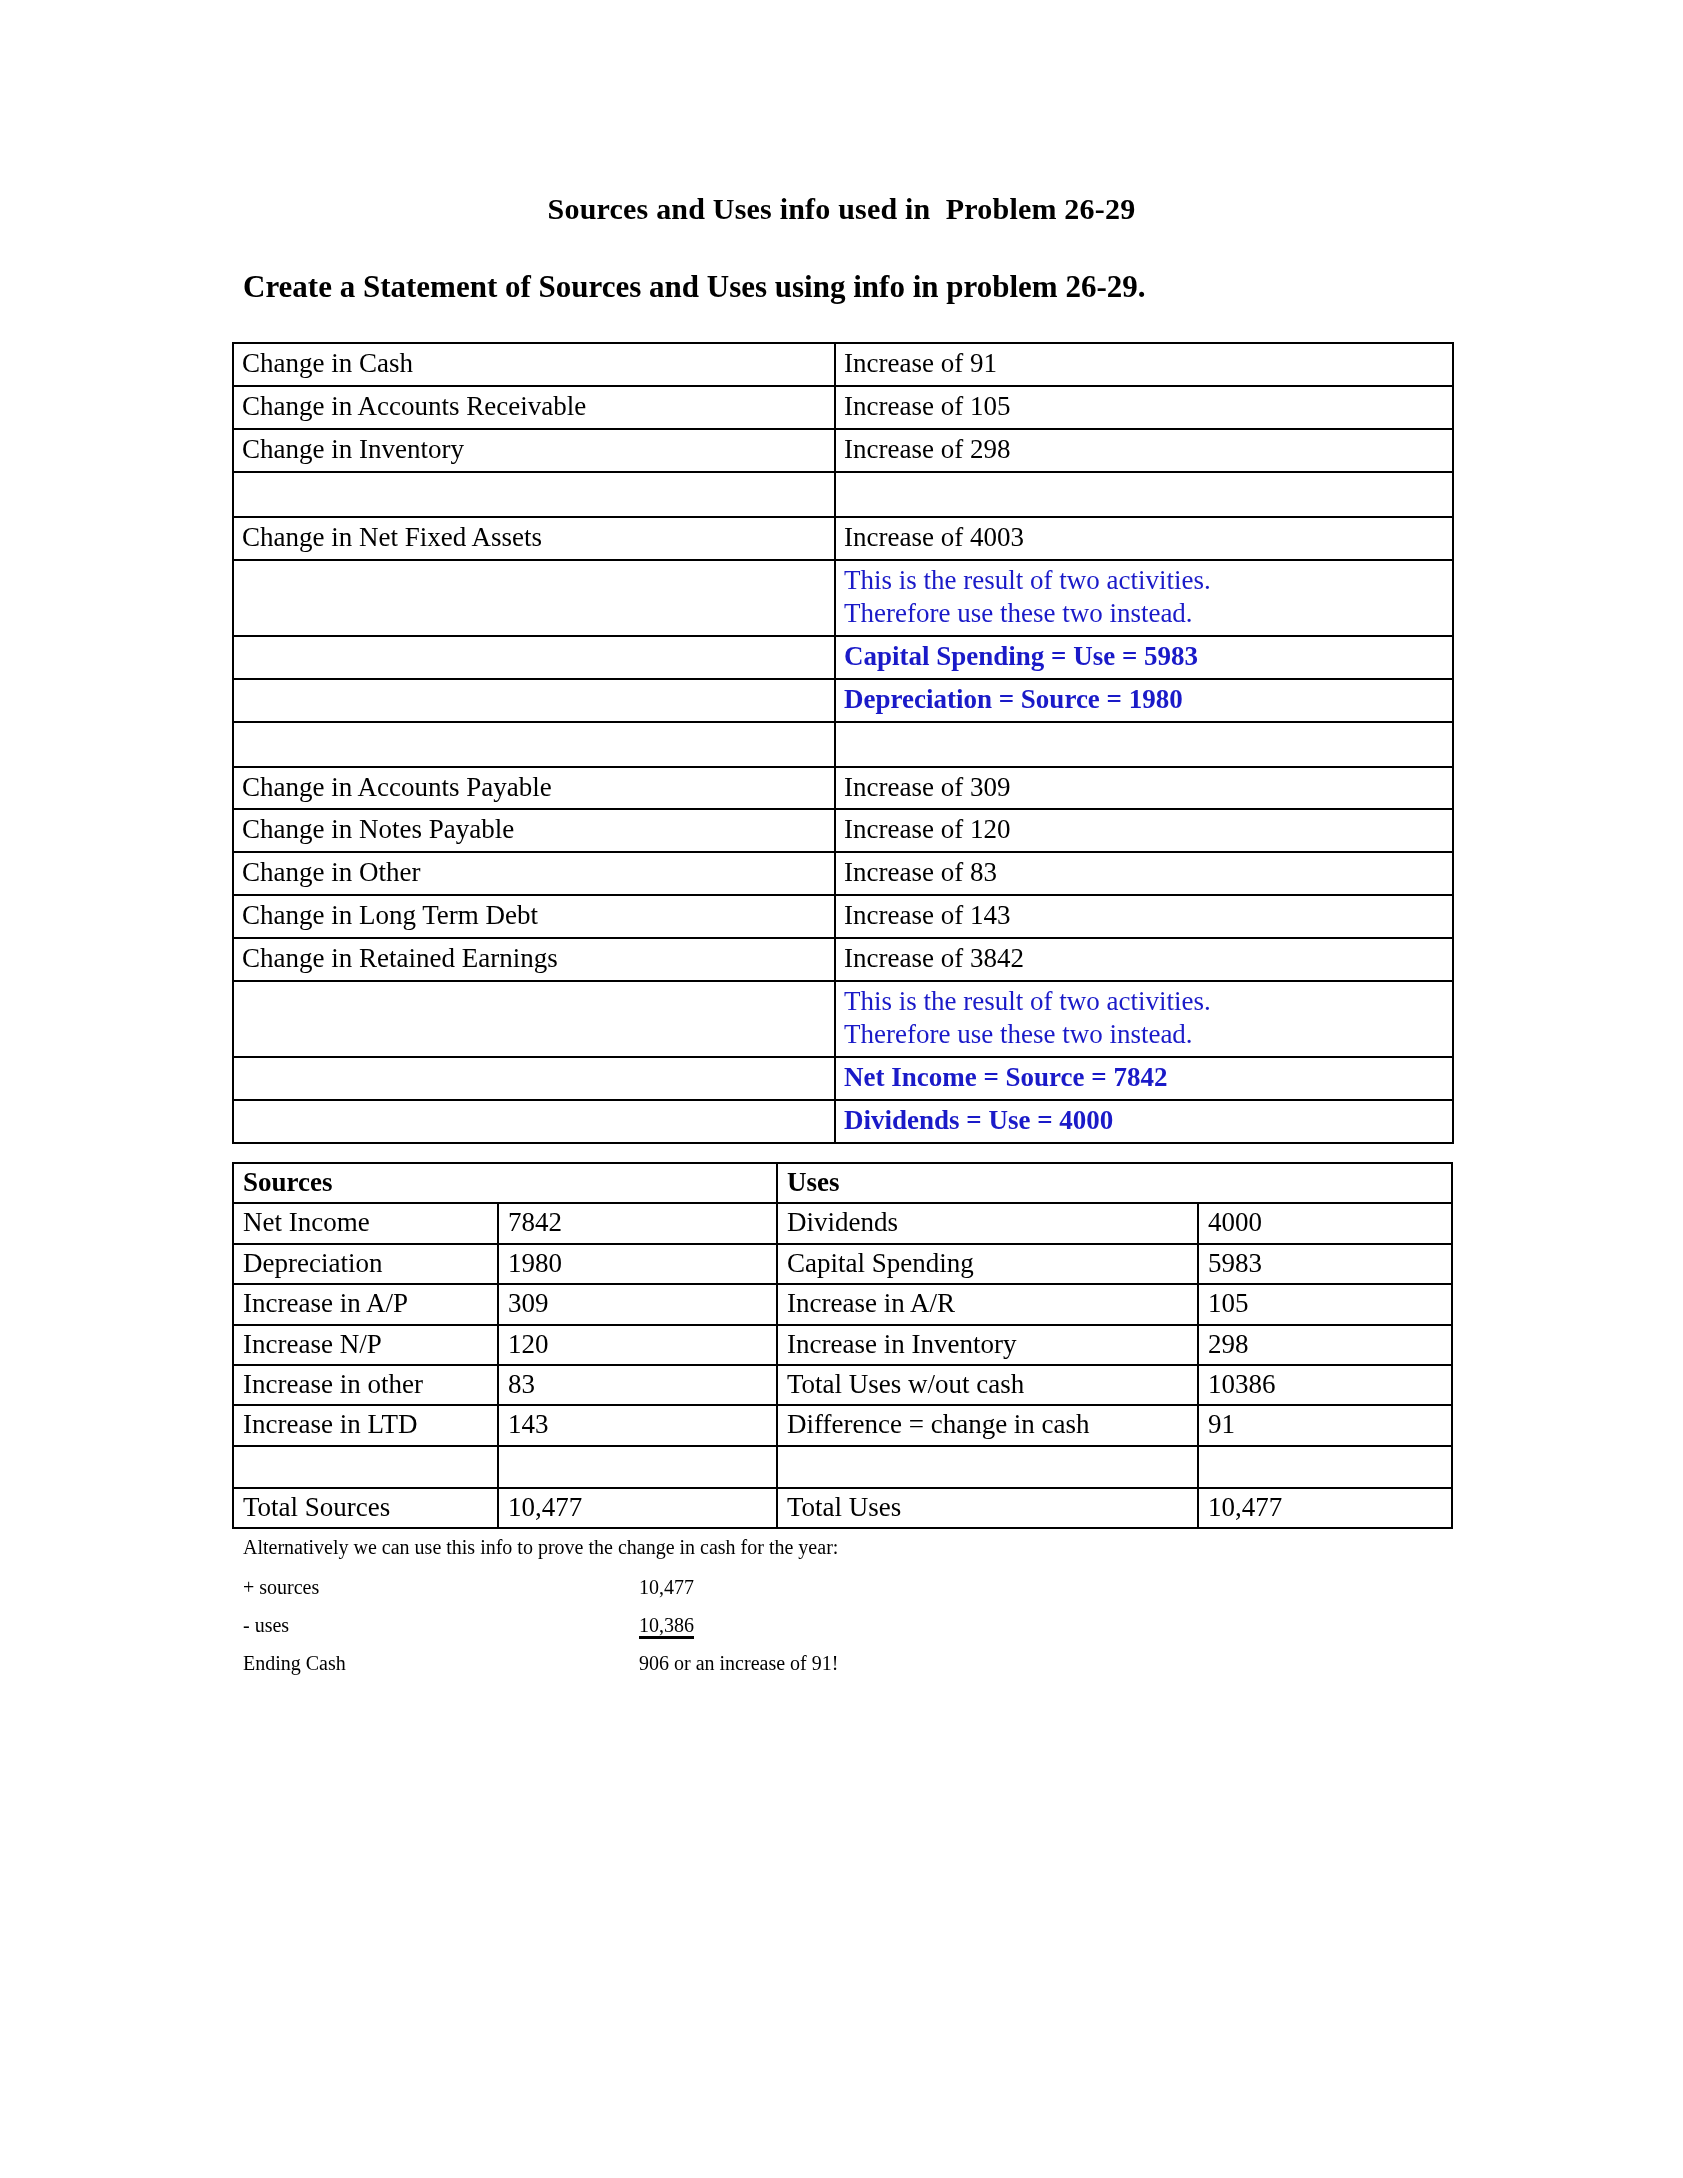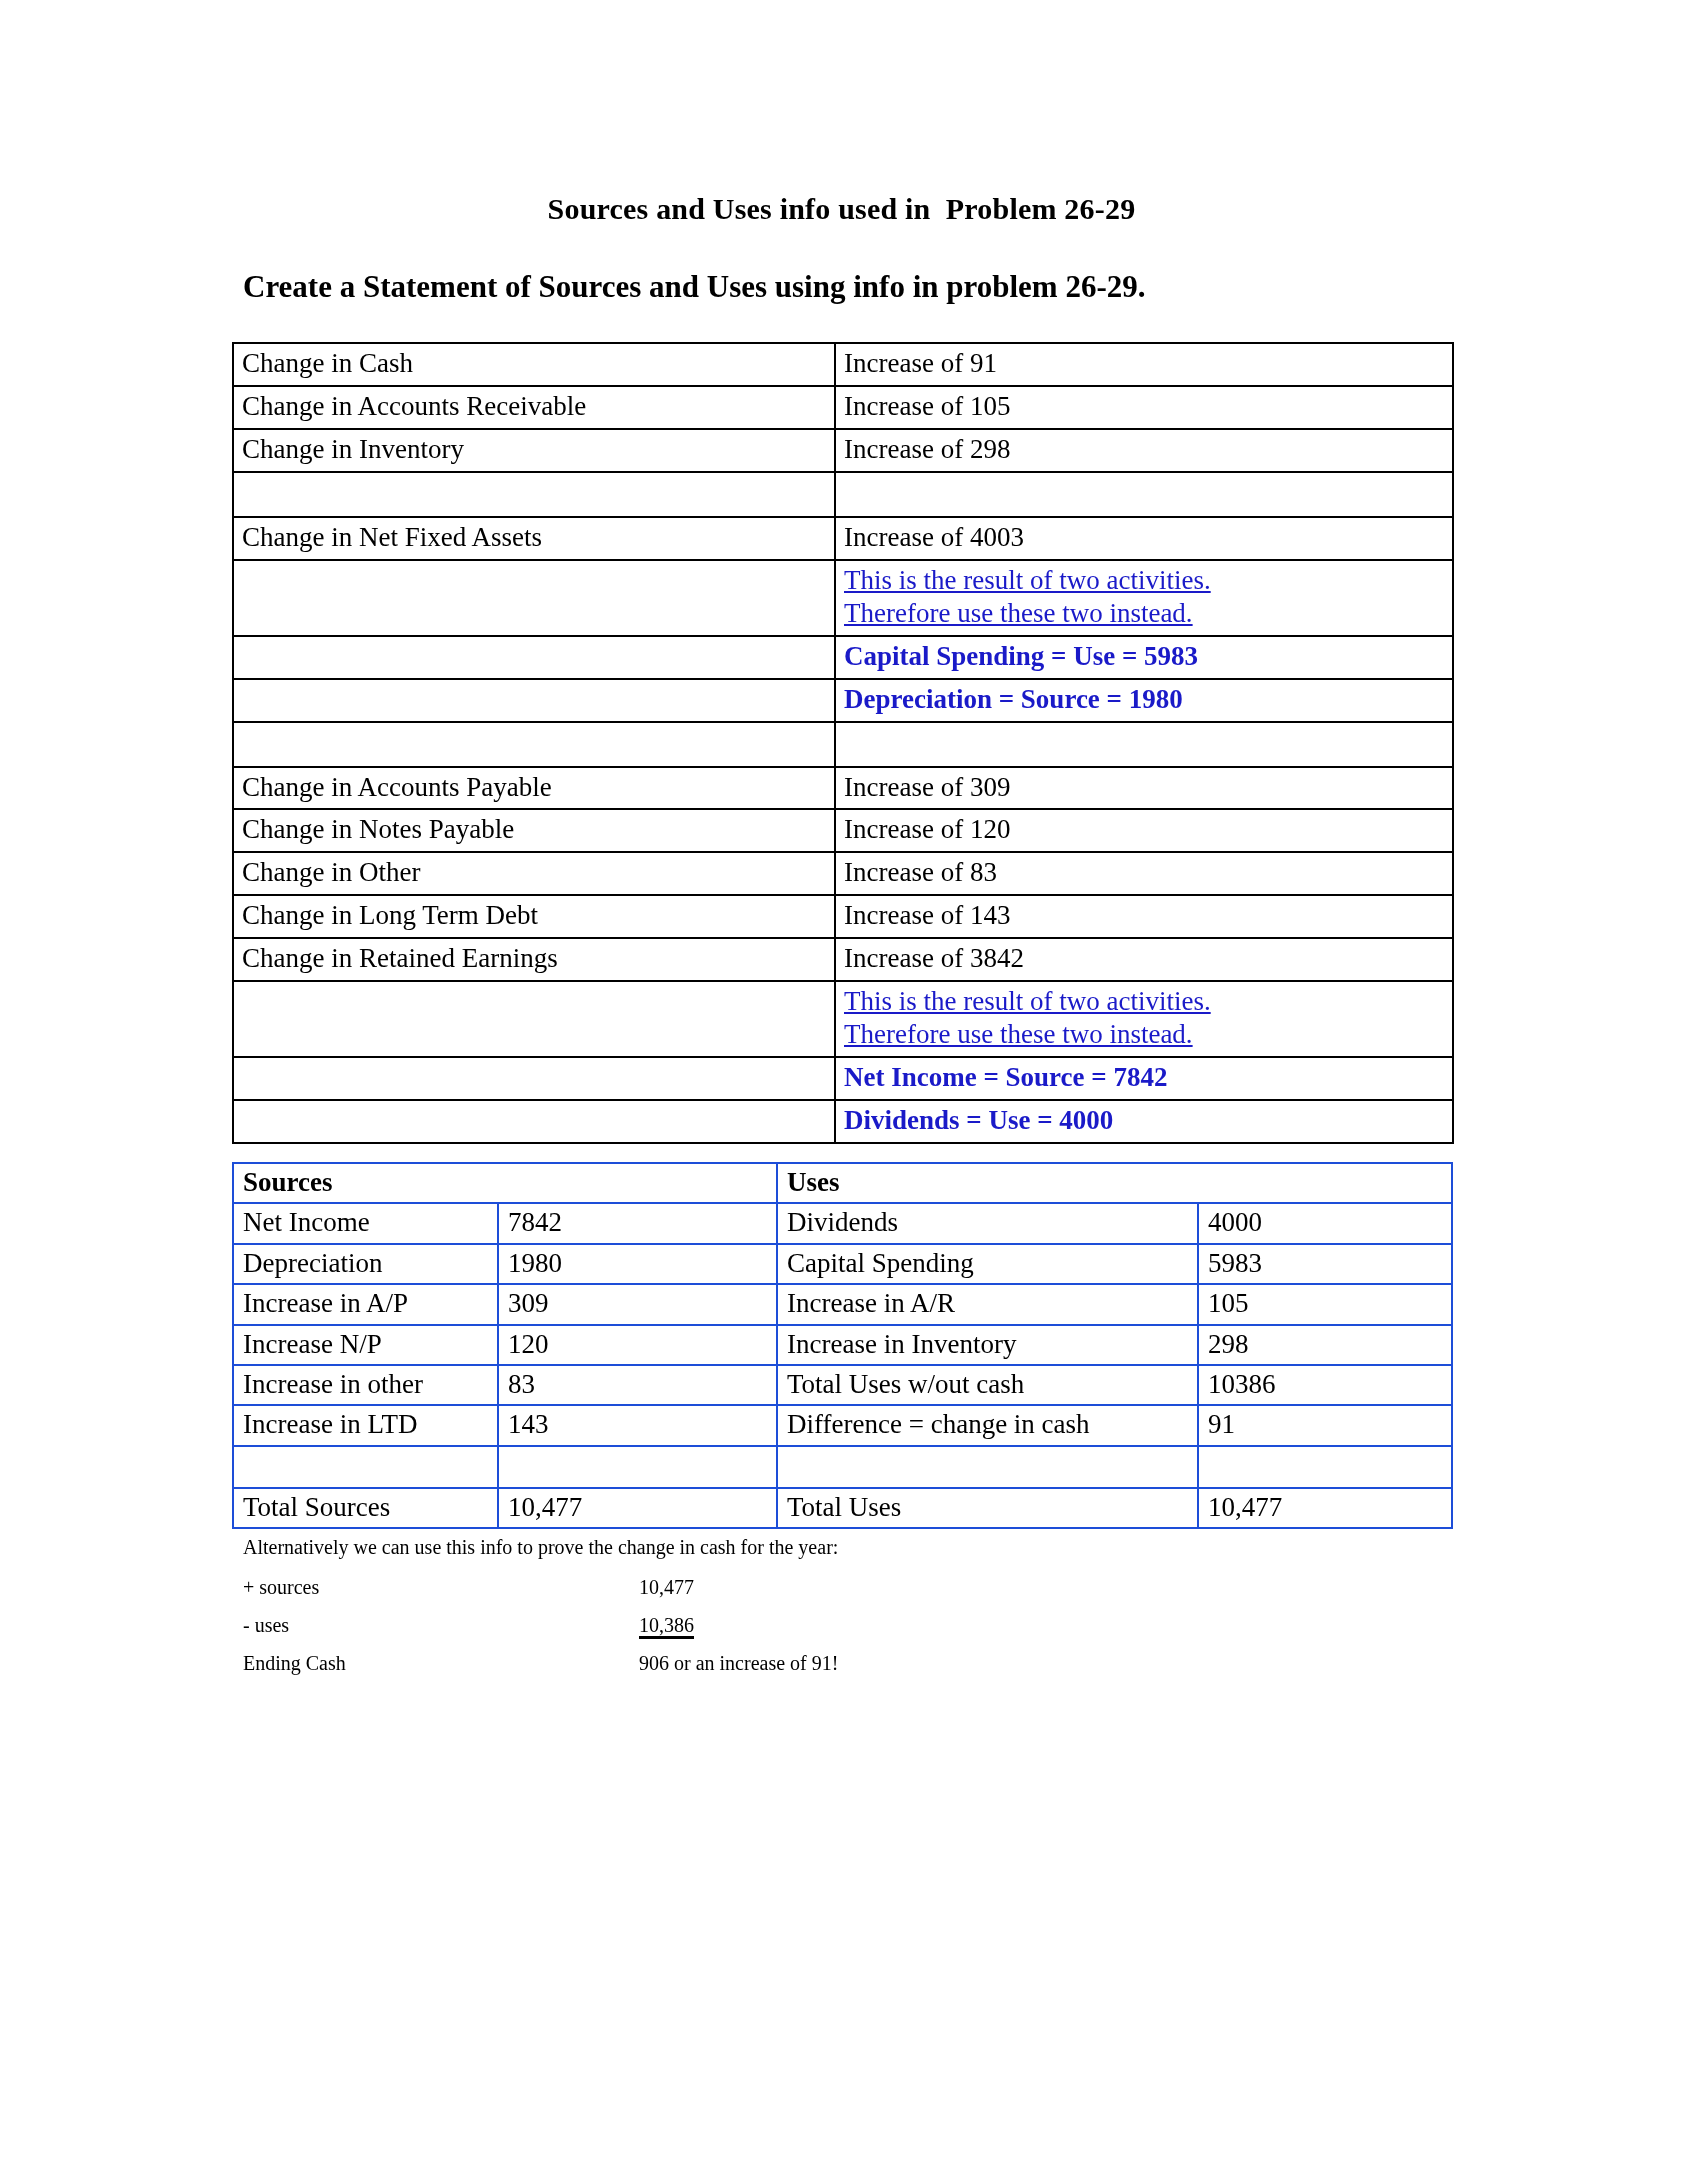--- a/index.html
+++ b/index.html
@@ -68,38 +68,37 @@
   }
   .blue {
     color: #1a1ac8;
   }
   .blue-bold {
     color: #1a1ac8;
     font-weight: bold;
   }
   .two-line {
     line-height: 1.3;
-    text-decoration: underline;
   }
 
   
   .table2 {
     position: absolute;
     left: 232px;
     top: 1162px;
     width: 1220px;
     border-collapse: collapse;
     table-layout: fixed;
   }
   .table2 col.s-label { width: 265px; }
   .table2 col.s-value { width: 279px; }
   .table2 col.u-label { width: 421px; }
   .table2 col.u-value { width: 254px; }
   .table2 td {
-    border: 2px solid #1d4ed8;
+    border: 2px solid #000000;
     padding: 2px 9px 4px 9px;
     font-size: 27px;
     line-height: 1.2;
     height: 37px;
     vertical-align: top;
     box-sizing: border-box;
   }
   .table2 td.hdr {
     font-weight: bold;
   }

